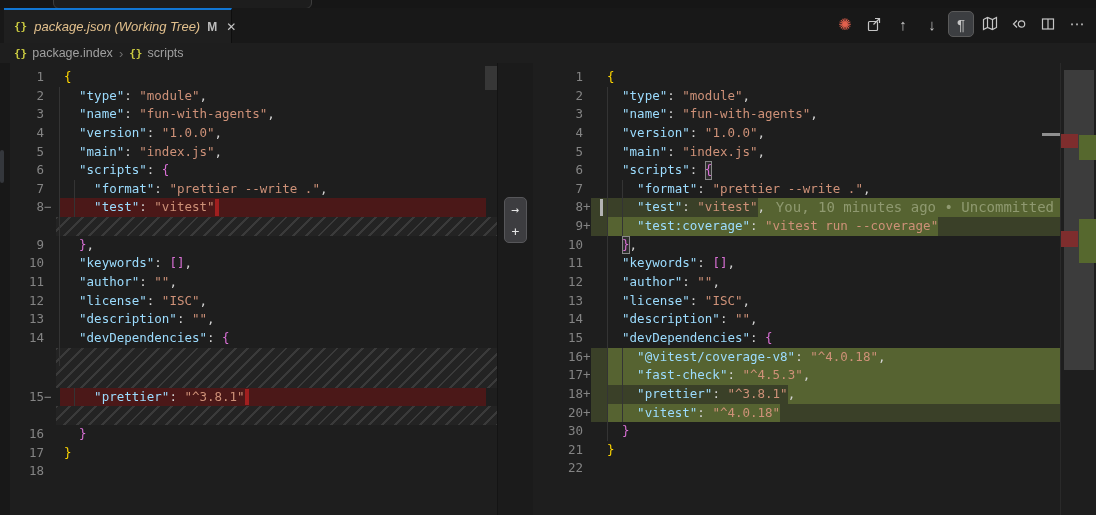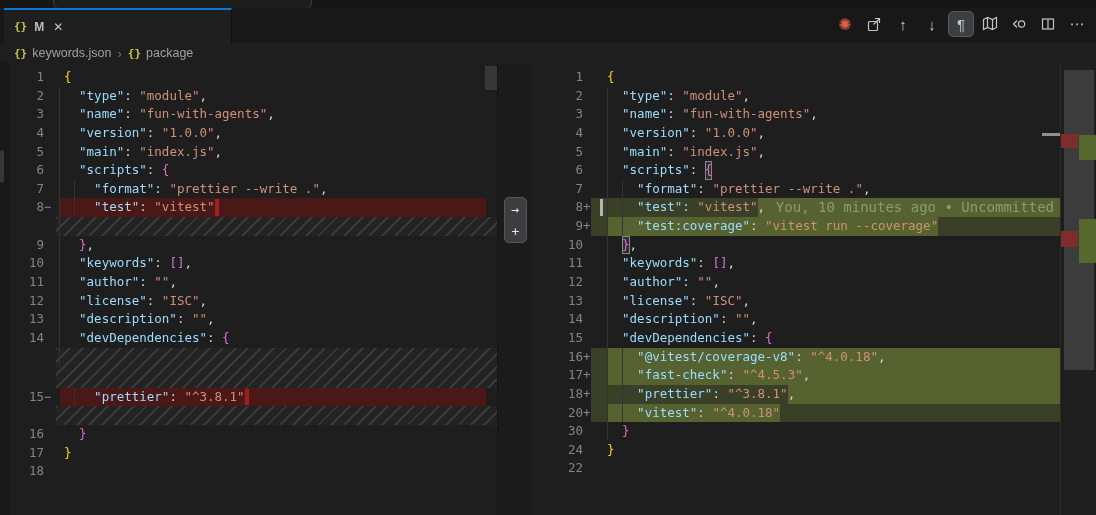--- a/index.html
+++ b/index.html
@@ -85,20 +85,21 @@
 
 <div id="stage">
 
   <div id="titlebar">
     <div id="cmdcenter"></div>
   </div>
 
   <div id="tabbar">
     <div id="tab">
       <span class="json-ico">{}</span>
+      <span class="label">package.json (Working Tree)</span>
       <span class="badge">M</span>
       <span class="close">✕</span>
     </div>
     <div id="toolbar">
       <div class="tbtn sparkle">✺</div>
       <div class="tbtn">
         <svg width="16" height="16" viewBox="0 0 16 16">
             <rect x="2.5" y="5.5" width="9" height="9" rx="1"></rect>
             <path d="M7.5 8.5 L13.5 2.5 M9 2.5 H13.5 V7"></path>
           </svg>
@@ -123,26 +124,26 @@
             <path d="M8 3 V13"></path>
           </svg>
       </div>
       <div class="tbtn">⋯</div>
     </div>
   </div>
 
   <div id="breadcrumbs">
     <span class="crumb">
       <span class="json-ico">{}</span>
-      <span>keywords.json</span>
+      <span>package.index</span>
     </span>
     <span class="sep">›</span>
     <span class="crumb">
       <span class="json-ico">{}</span>
-      <span>package</span>
+      <span>scripts</span>
     </span>
   </div>
 
   <div id="editor-area">
     <div id="left-strip">
       <div class="handle"></div>
     </div>
 
     <div id="ed-left">
       <div class="rows" id="rows-left">
@@ -197,21 +198,21 @@
           <div class="row"><span class="gut">11</span><span class="sign"></span><div class="code"><span class="tk w">  </span><span class="tk k">"keywords"</span><span class="tk w">: </span><span class="tk b2">[]</span><span class="tk w">,</span><span class="trail"></span></div></div>
           <div class="row"><span class="gut">12</span><span class="sign"></span><div class="code"><span class="tk w">  </span><span class="tk k">"author"</span><span class="tk w">: </span><span class="tk s">""</span><span class="tk w">,</span><span class="trail"></span></div></div>
           <div class="row"><span class="gut">13</span><span class="sign"></span><div class="code"><span class="tk w">  </span><span class="tk k">"license"</span><span class="tk w">: </span><span class="tk s">"ISC"</span><span class="tk w">,</span><span class="trail"></span></div></div>
           <div class="row"><span class="gut">14</span><span class="sign"></span><div class="code"><span class="tk w">  </span><span class="tk k">"description"</span><span class="tk w">: </span><span class="tk s">""</span><span class="tk w">,</span><span class="trail"></span></div></div>
           <div class="row"><span class="gut">15</span><span class="sign"></span><div class="code"><span class="tk w">  </span><span class="tk k">"devDependencies"</span><span class="tk w">: </span><span class="tk b2">{</span><span class="trail"></span></div></div>
           <div class="row"><span class="gut">16</span><span class="sign">+</span><div class="code add"><span class="tk w hlb">    </span><span class="tk k hlb">"@vitest/coverage-v8"</span><span class="tk w hlb">: </span><span class="tk s hlb">"^4.0.18"</span><span class="tk w hlb">,</span><span class="trail b"></span></div></div>
           <div class="row"><span class="gut">17</span><span class="sign">+</span><div class="code add"><span class="tk w hlb">    </span><span class="tk k hlb">"fast-check"</span><span class="tk w hlb">: </span><span class="tk s hlb">"^4.5.3"</span><span class="tk w hlb">,</span><span class="trail b"></span></div></div>
           <div class="row"><span class="gut">18</span><span class="sign">+</span><div class="code add"><span class="tk w">    </span><span class="tk k">"prettier"</span><span class="tk w">: </span><span class="tk s">"^3.8.1"</span><span class="tk w hlb">,</span><span class="trail b"></span></div></div>
           <div class="row"><span class="gut">20</span><span class="sign">+</span><div class="code add"><span class="tk w hlb">    </span><span class="tk k hlb">"vitest"</span><span class="tk w hlb">: </span><span class="tk s hlb">"^4.0.18"</span><span class="trail"></span></div></div>
           <div class="row"><span class="gut">30</span><span class="sign"></span><div class="code"><span class="tk w">  </span><span class="tk b2">}</span><span class="trail"></span></div></div>
-          <div class="row"><span class="gut">24</span><span class="sign"></span><div class="code"><span class="tk b1">}</span><span class="trail"></span></div></div>
+          <div class="row"><span class="gut">21</span><span class="sign"></span><div class="code"><span class="tk b1">}</span><span class="trail"></span></div></div>
           <div class="row"><span class="gut">22</span><span class="sign"></span><div class="code"><span class="trail"></span></div></div>
         </div>
       <div class="guide" style="left:74px;top:23.65px;height:354.35px;"></div>
       <div class="guide" style="left:89px;top:116.9px;height:55.95px;"></div>
       <div class="guide" style="left:89px;top:284.75px;height:74.6px;"></div>
       <div class="dash"></div>
     </div>
 
     <div id="ruler">
       <div class="slider"></div>

